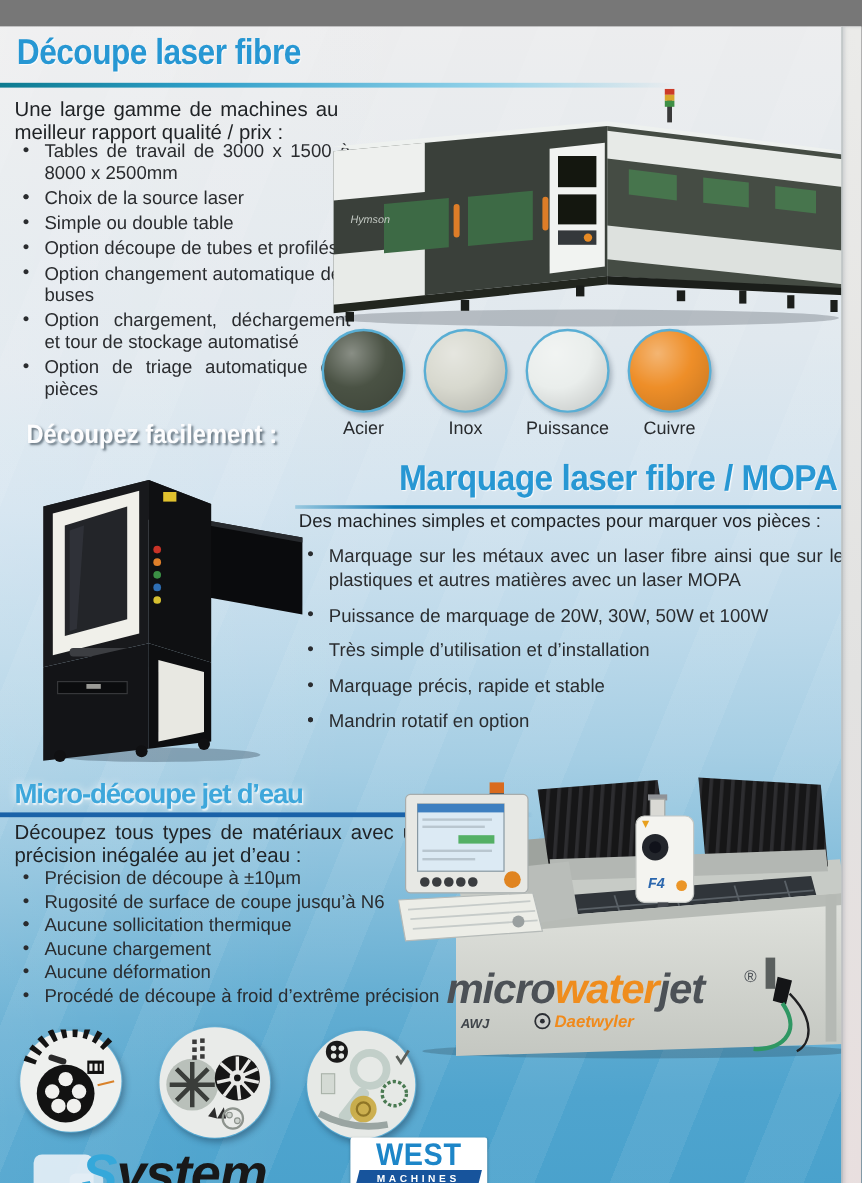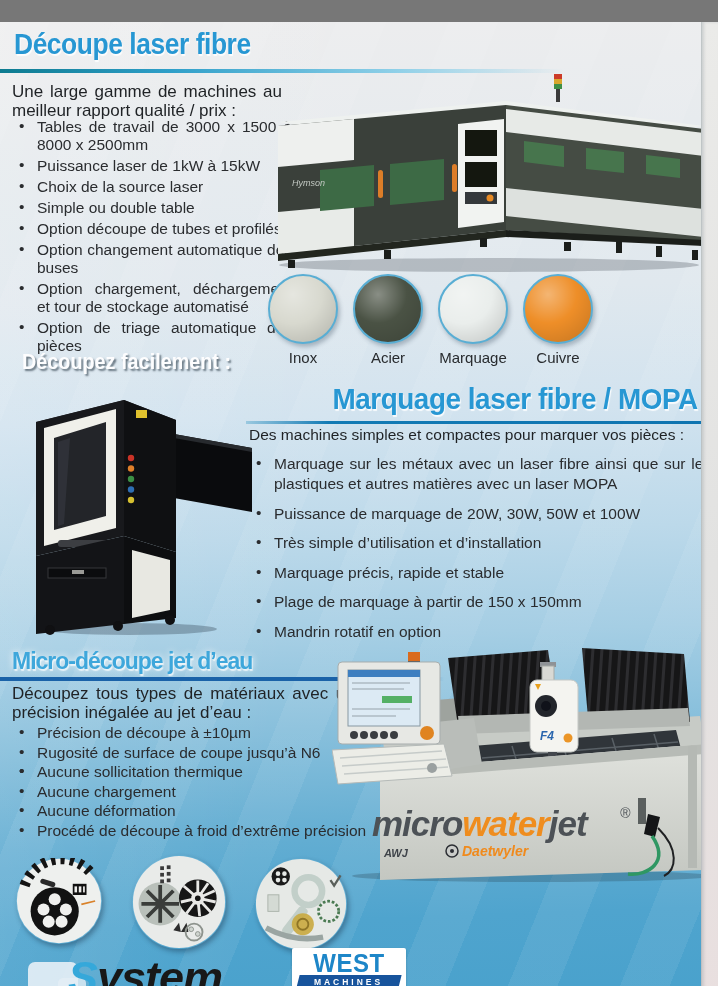--- a/index.html
+++ b/index.html
@@ -130,21 +130,21 @@
 
   <div class="abs h-blue h1">Découpe laser fibre</div>
   <div class="abs rule1"></div>
 
   <div class="abs subtitle sub1">Une large gamme de machines au meilleur rapport qualité / prix :</div>
 
   <ul class="abs bullets list1">
 
       <li><span class="dot">•</span><span>Tables de travail de 3000 x 1500 à 8000 x 2500mm</span></li>
 
-      <li><span class="dot">•</span><span>Puissance laser de 1kW à 15kW</span></li>
+      <li><span class="dot">•</span></li>
 
       <li><span class="dot">•</span><span>Choix de la source laser</span></li>
 
       <li><span class="dot">•</span><span>Simple ou double table</span></li>
 
       <li><span class="dot">•</span><span>Option découpe de tubes et profilés</span></li>
 
       <li><span class="dot">•</span><span>Option changement automatique des buses</span></li>
 
       <li><span class="dot">•</span><span>Option chargement, déchargement et tour de stockage automatisé</span></li>
@@ -195,32 +195,32 @@
       <rect x="292" y="6" width="4" height="22" fill="#3a3a3a"></rect>
       <rect x="290" y="0" width="8" height="5" fill="#cc3b28"></rect>
       <rect x="290" y="5" width="8" height="5" fill="#d9a72c"></rect>
       <rect x="290" y="10" width="8" height="5" fill="#3f8f46"></rect>
     </svg>
   </div>
 
   <div class="abs materials">
 
       <div class="material">
+        <div class="material-circle" style="background-color: rgb(74, 82, 68);"></div>
+        <div class="material-label">Acier</div>
+      </div>
+
+      <div class="material">
         <div class="material-circle" style="background-color: rgb(216, 217, 207);"></div>
         <div class="material-label">Inox</div>
       </div>
 
       <div class="material">
-        <div class="material-circle" style="background-color: rgb(74, 82, 68);"></div>
-        <div class="material-label">Acier</div>
-      </div>
-
-      <div class="material">
         <div class="material-circle" style="background-color: rgb(234, 238, 236);"></div>
-        <div class="material-label">Marquage</div>
+        <div class="material-label">Puissance</div>
       </div>
 
       <div class="material">
         <div class="material-circle" style="background-color: rgb(238, 142, 40);"></div>
         <div class="material-label">Cuivre</div>
       </div>
 
     </div>
 
   <div class="abs badge">Découpez facilement :</div>
@@ -232,21 +232,21 @@
   <ul class="abs bullets list2">
 
       <li><span class="dot">•</span><span>Marquage sur les métaux avec un laser fibre ainsi que sur les plastiques et autres matières avec un laser MOPA</span></li>
 
       <li><span class="dot">•</span><span>Puissance de marquage de 20W, 30W, 50W et 100W</span></li>
 
       <li><span class="dot">•</span><span>Très simple d’utilisation et d’installation</span></li>
 
       <li><span class="dot">•</span><span>Marquage précis, rapide et stable</span></li>
 
-      <li><span class="dot">•</span><span>Plage de marquage à partir de 150 x 150mm</span></li>
+      <li><span class="dot">•</span></li>
 
       <li><span class="dot">•</span><span>Mandrin rotatif en option</span></li>
     </ul>
 
   <div class="photo" style="left:24px; top:360px; width:232px; height:255px;">
     <svg viewBox="0 0 232 255">
       <ellipse cx="105" cy="247" rx="88" ry="6" fill="rgba(40,55,70,0.32)"></ellipse>
 
       <rect x="138" y="76" width="20" height="10" fill="#1a1b1e" transform="rotate(9 148 81)"></rect>
       <polygon points="150,52 228,66 228,130 150,116" fill="#0a0b0d"></polygon>

